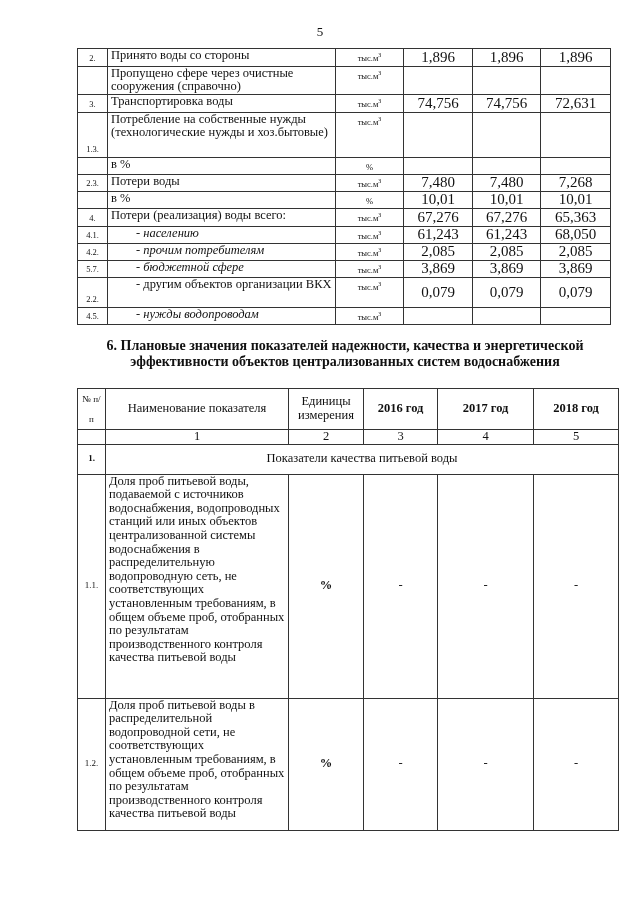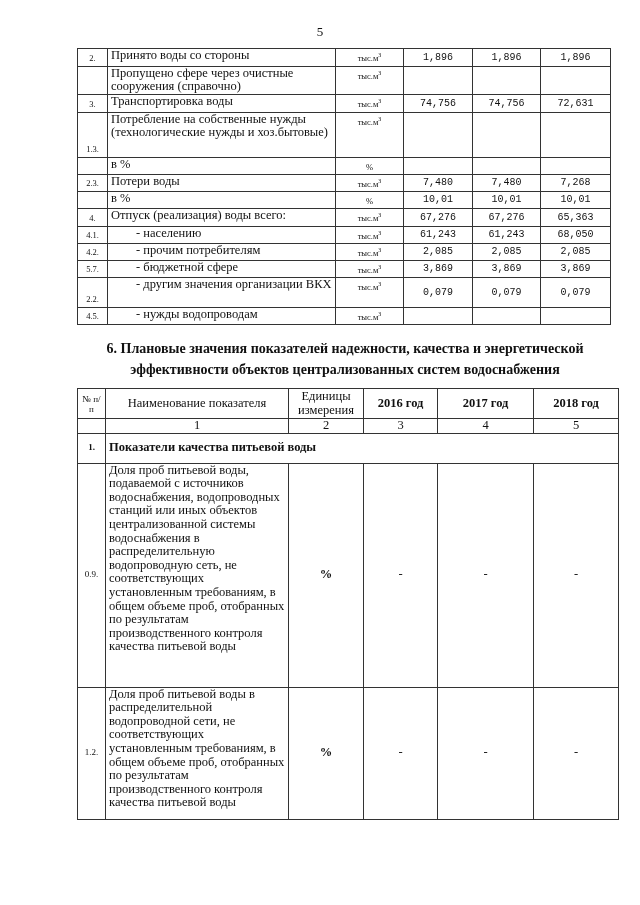--- a/index.html
+++ b/index.html
@@ -6,32 +6,32 @@
   body { width: 640px; height: 905px; position: relative; overflow: hidden;
          font-family: "Liberation Serif", "DejaVu Serif", serif; color: #111; }
   .page-num { position: absolute; top: 24px; left: 0; width: 640px; text-align: center; font-size: 13px; }
   table { border-collapse: collapse; position: absolute; table-layout: fixed; }
   td, th { border: 1px solid #333; padding: 0 3px; vertical-align: top; font-weight: normal; }
   #t1 { left: 77px; top: 48px; width: 533px; font-size: 12.5px; }
   #t1 td { line-height: 13px; }
   #t1 .num { font-size: 8.5px; text-align: center; vertical-align: bottom; padding-bottom: 1px; }
   #t1 .unit { font-size: 8.5px; text-align: center; vertical-align: top; }
   #t1 .unit sup { font-size: 6px; }
-  #t1 .val { text-align: center; vertical-align: middle; font-size: 10px; font-family: Liberation Mono, monospace; }
-  #t1 .indent { padding-left: 28px; }
+  #t1 .val { text-align: center; vertical-align: middle; font-size: 15px; }
+  #t1 .indent { padding-left: 28px; font-style: italic; }
   .section-title { position: absolute; left: 80px; top: 338px; width: 530px; text-align: center;
-                   font-weight: bold; font-size: 14px; line-height: 21px; }
+                   font-weight: bold; font-size: 14px; line-height: 16px; }
   #t2 { left: 77px; top: 388px; width: 541px; font-size: 12.5px; }
   #t2 td { line-height: 13.6px; }
   #t2 .hdr { text-align: center; vertical-align: middle; }
-  #t2 .hdr-small { font-size: 9px; line-height: 10px; }
+  #t2 .hdr-small { font-size: 9px; line-height: 20px; }
   #t2 .bold { font-weight: bold; }
   #t2 .center { text-align: center; vertical-align: middle; }
   #t2 .num { font-size: 9px; text-align: center; vertical-align: middle; }
-  #t2 .sec { text-align: left; vertical-align: middle; font-weight: bold; }
+  #t2 .sec { text-align: center; vertical-align: middle; font-weight: normal; }
 </style>
 </head>
 <body>
 
 <div class="page-num">5</div>
 
 <table id="t1">
   <colgroup>
     <col style="width:30px">
       <col style="width:228px">
@@ -92,21 +92,21 @@
     <tr style="height:16px">
       <td class="num"></td>
       <td>в %</td>
       <td class="unit"><span>%</span><sup></sup></td>
       <td class="val">10,01</td>
       <td class="val">10,01</td>
       <td class="val">10,01</td>
     </tr>
     <tr style="height:18px">
       <td class="num">4.</td>
-      <td>Отпуск (реализация) воды всего:</td>
+      <td>Потери (реализация) воды всего:</td>
       <td class="unit"><span>тыс.м</span><sup>3</sup></td>
       <td class="val">67,276</td>
       <td class="val">67,276</td>
       <td class="val">65,363</td>
     </tr>
     <tr style="height:17px">
       <td class="num">4.1.</td>
       <td class="indent">- населению</td>
       <td class="unit"><span>тыс.м</span><sup>3</sup></td>
       <td class="val">61,243</td>
@@ -124,21 +124,21 @@
     <tr style="height:17px">
       <td class="num">5.7.</td>
       <td class="indent">- бюджетной сфере</td>
       <td class="unit"><span>тыс.м</span><sup>3</sup></td>
       <td class="val">3,869</td>
       <td class="val">3,869</td>
       <td class="val">3,869</td>
     </tr>
     <tr style="height:30px">
       <td class="num">2.2.</td>
-      <td><span style="padding-left:25px">- другим значения организации ВКХ</span></td>
+      <td><span style="padding-left:25px">- другим объектов организации ВКХ</span></td>
       <td class="unit"><span>тыс.м</span><sup>3</sup></td>
       <td class="val">0,079</td>
       <td class="val">0,079</td>
       <td class="val">0,079</td>
     </tr>
     <tr style="height:17px">
       <td class="num">4.5.</td>
       <td class="indent">- нужды водопроводам</td>
       <td class="unit"><span>тыс.м</span><sup>3</sup></td>
       <td class="val"></td>
@@ -174,21 +174,21 @@
       <td class="center">2</td>
       <td class="center">3</td>
       <td class="center">4</td>
       <td class="center">5</td>
     </tr>
     <tr style="height:30px">
       <td class="num bold">1.</td>
       <td class="sec" colspan="5">Показатели качества питьевой воды</td>
     </tr>
     <tr style="height:224px">
-      <td class="num">0.9.</td>
+      <td class="num">1.1.</td>
       <td>Доля проб питьевой воды, подаваемой с источников водоснабжения, водопроводных станций или иных объектов централизованной системы водоснабжения в распределительную водопроводную сеть, не соответствующих установленным требованиям, в общем объеме проб, отобранных по результатам производственного контроля качества питьевой воды</td>
       <td class="center bold">%</td>
       <td class="center">-</td>
       <td class="center">-</td>
       <td class="center">-</td>
     </tr>
     <tr style="height:132px">
       <td class="num">1.2.</td>
       <td>Доля проб питьевой воды в распределительной водопроводной сети, не соответствующих установленным требованиям, в общем объеме проб, отобранных по результатам производственного контроля качества питьевой воды</td>
       <td class="center bold">%</td>

